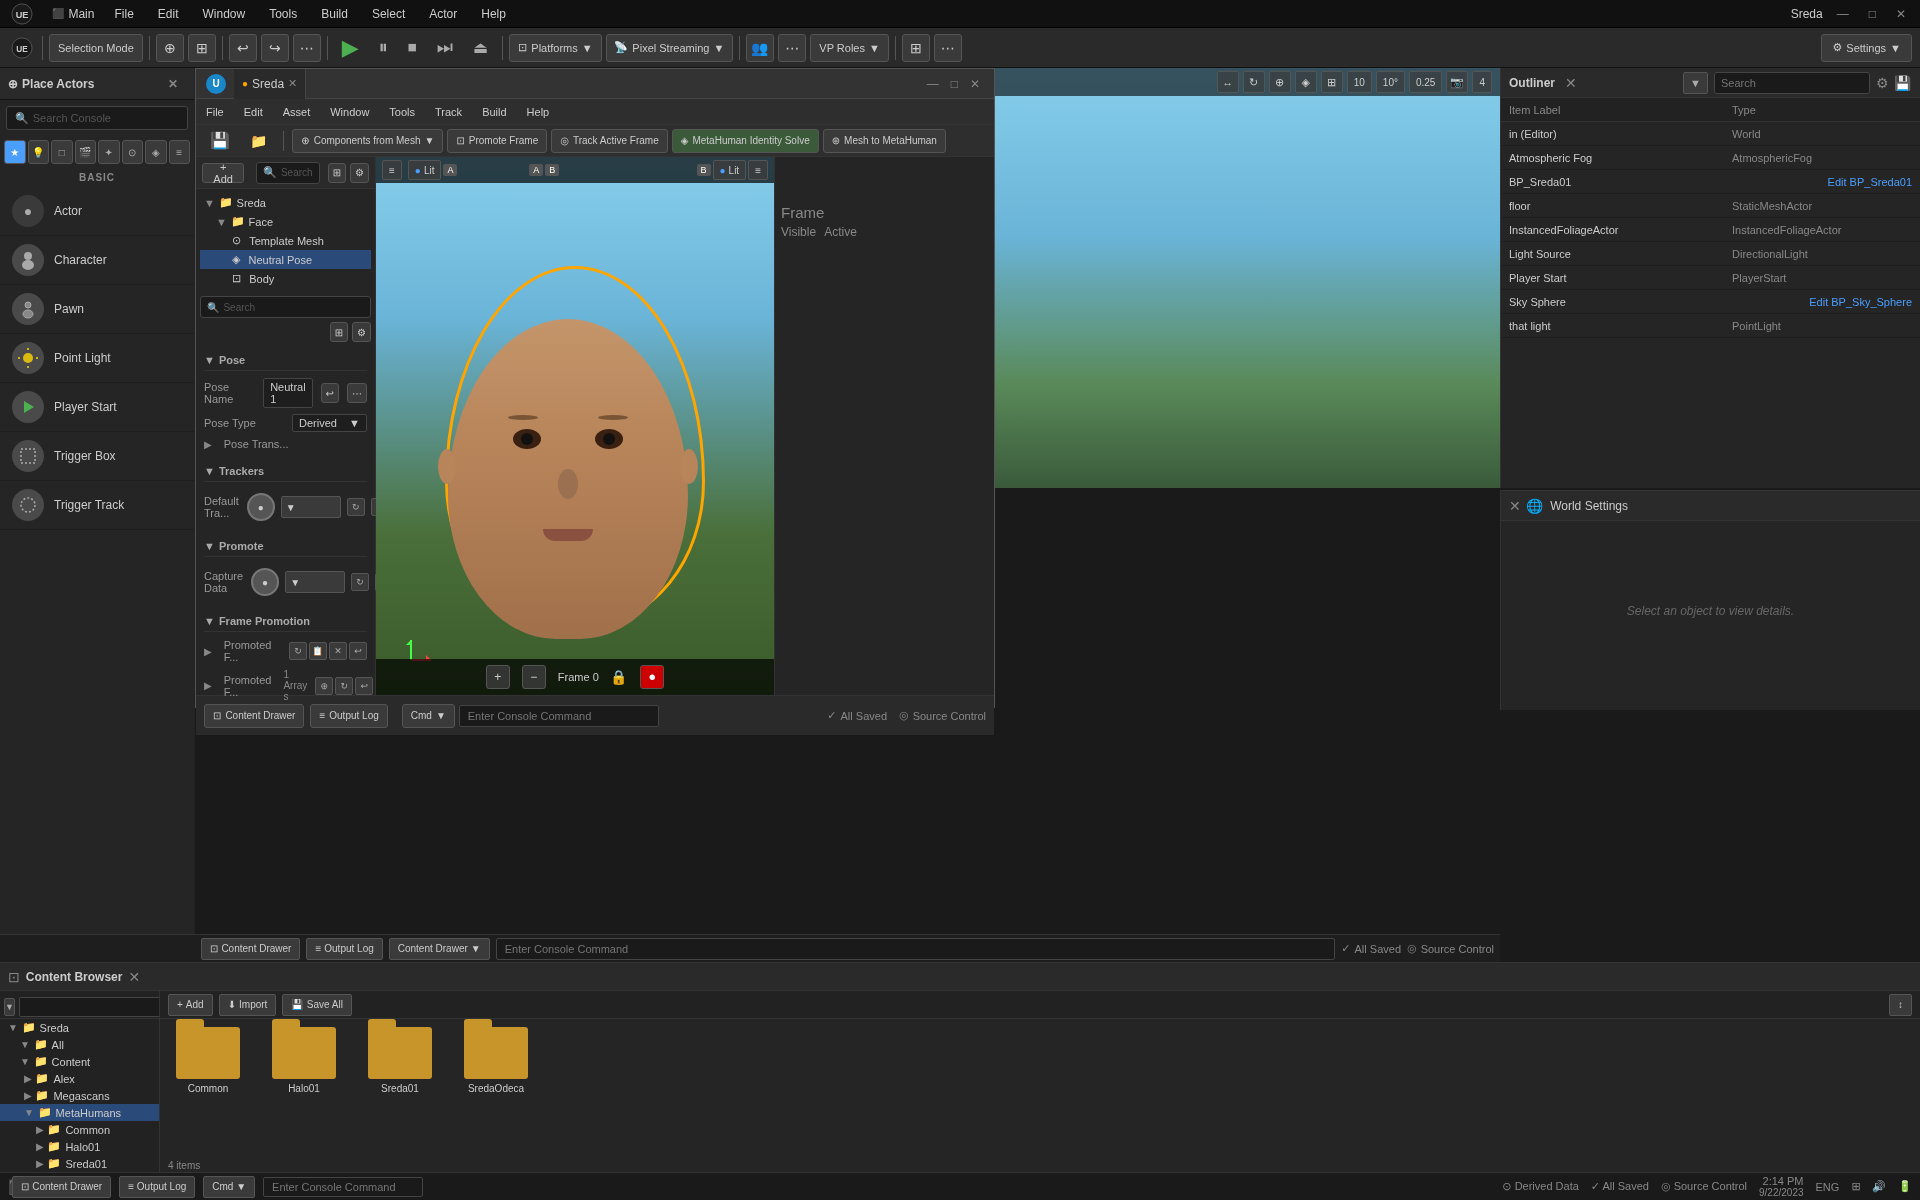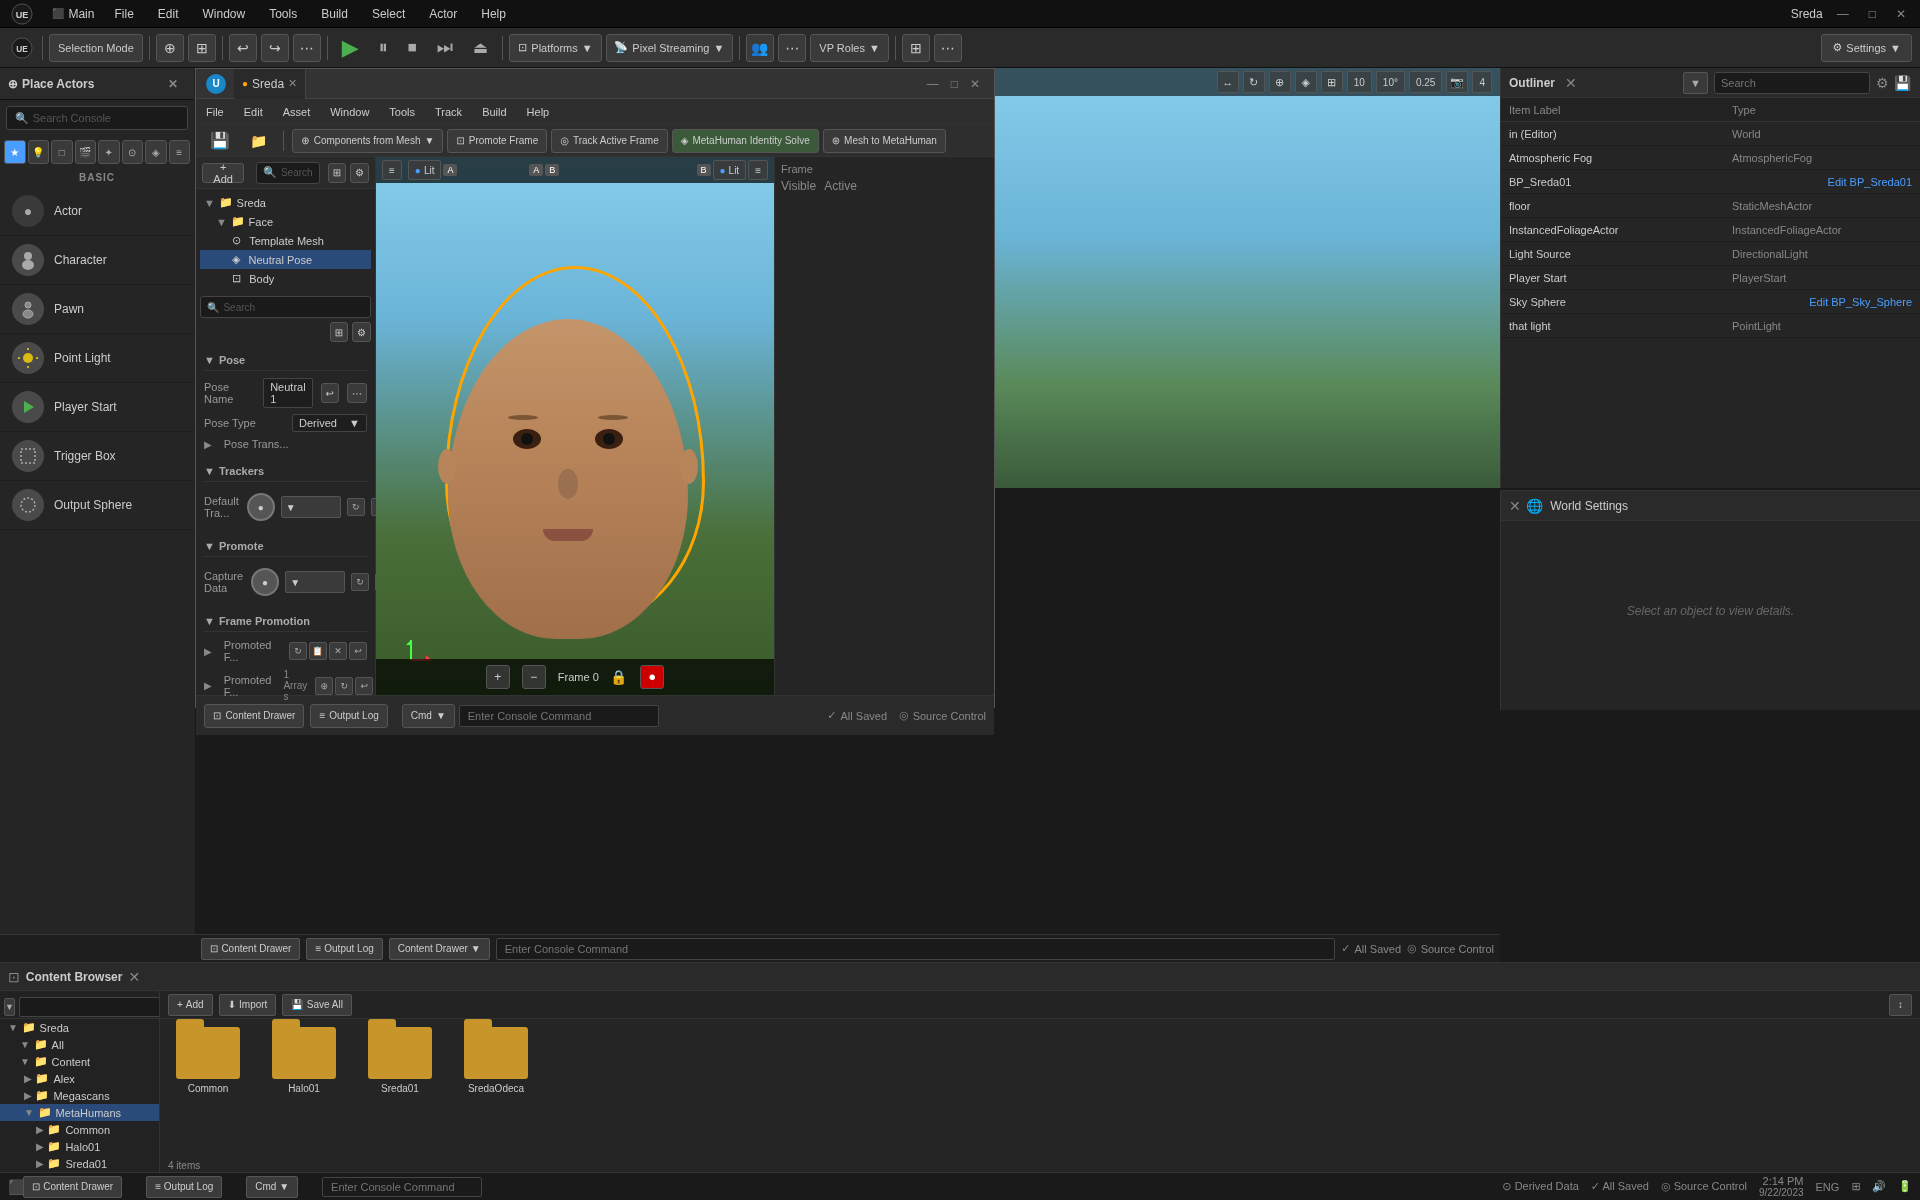--- a/index.html
+++ b/index.html
@@ -665,23 +665,24 @@
     }
 
     
     .mh-right-panel {
       width: 220px;
       background: #252525;
       border-left: 1px solid #333;
       padding: 6px;
     }
     .frame-label {
-      font-size: 11px;
+      font-size: 15px;
       color: #888;
       margin-bottom: 4px;
+      margin-top: 41px;
     }
     .mh-frame-visible { display: flex; align-items: center; gap: 8px; font-size: 12px; color: #888; }
 
     
     .tracker-dial {
       width: 28px; height: 28px;
       background: #555;
       border-radius: 50%;
       display: flex; align-items: center; justify-content: center;
       font-size: 10px;
@@ -880,21 +881,21 @@
         </svg>
     </div>
     <span class="actor-label">Trigger Box</span>
   </div>
   <div class="actor-item">
     <div class="actor-icon" style="background:#4a4a4a;">
       <svg width="20" height="20" viewBox="0 0 20 20">
           <circle cx="10" cy="10" r="7" fill="none" stroke="#aaa" stroke-width="1.5" stroke-dasharray="2,2"></circle>
         </svg>
     </div>
-    <span class="actor-label">Output Sphere</span>
+    <span class="actor-label">Trigger Track</span>
   </div>
 </div>
 
 <div class="main-viewport">
   <div class="main-vp-toolbar">
     <button class="mvp-btn">≡</button>
     <button class="mvp-btn">
       <span>●</span>
       <span>Perspective</span>
     </button>
@@ -1414,21 +1415,21 @@
     </div>
   </div>
 </div>
 
 <div class="status-bar">
   <button style="background:none;border:none;color:#888;cursor:pointer;font-size:14px;">⬛</button>
   <button style="background:none;border:none;color:#888;cursor:pointer;font-size:14px;">⊞</button>
   <button style="background:none;border:none;color:#888;cursor:pointer;font-size:14px;">🔍</button>
   <div style="flex:1;"></div>
 
-  <div style="display:flex;align-items:center;gap:24px;position:absolute;left:23px;">
+  <div style="display:flex;align-items:center;gap:8px;position:absolute;left:12px;">
     <button class="console-btn">⊡ Content Drawer</button>
     <button class="console-btn">≡ Output Log</button>
     <button class="console-btn">Cmd ▼</button>
     <input type="text" style="height: 20px; background: rgb(26, 26, 26); border: 1px solid rgb(68, 68, 68); border-radius: 2px; color: rgb(170, 170, 170); font-size: 11px; padding: 0px 8px; width: 160px;" placeholder="Enter Console Command">
   </div>
   <div class="status-bar-right">
     <span>
       <span>⊙</span>
       <span>Derived Data</span>
     </span>

